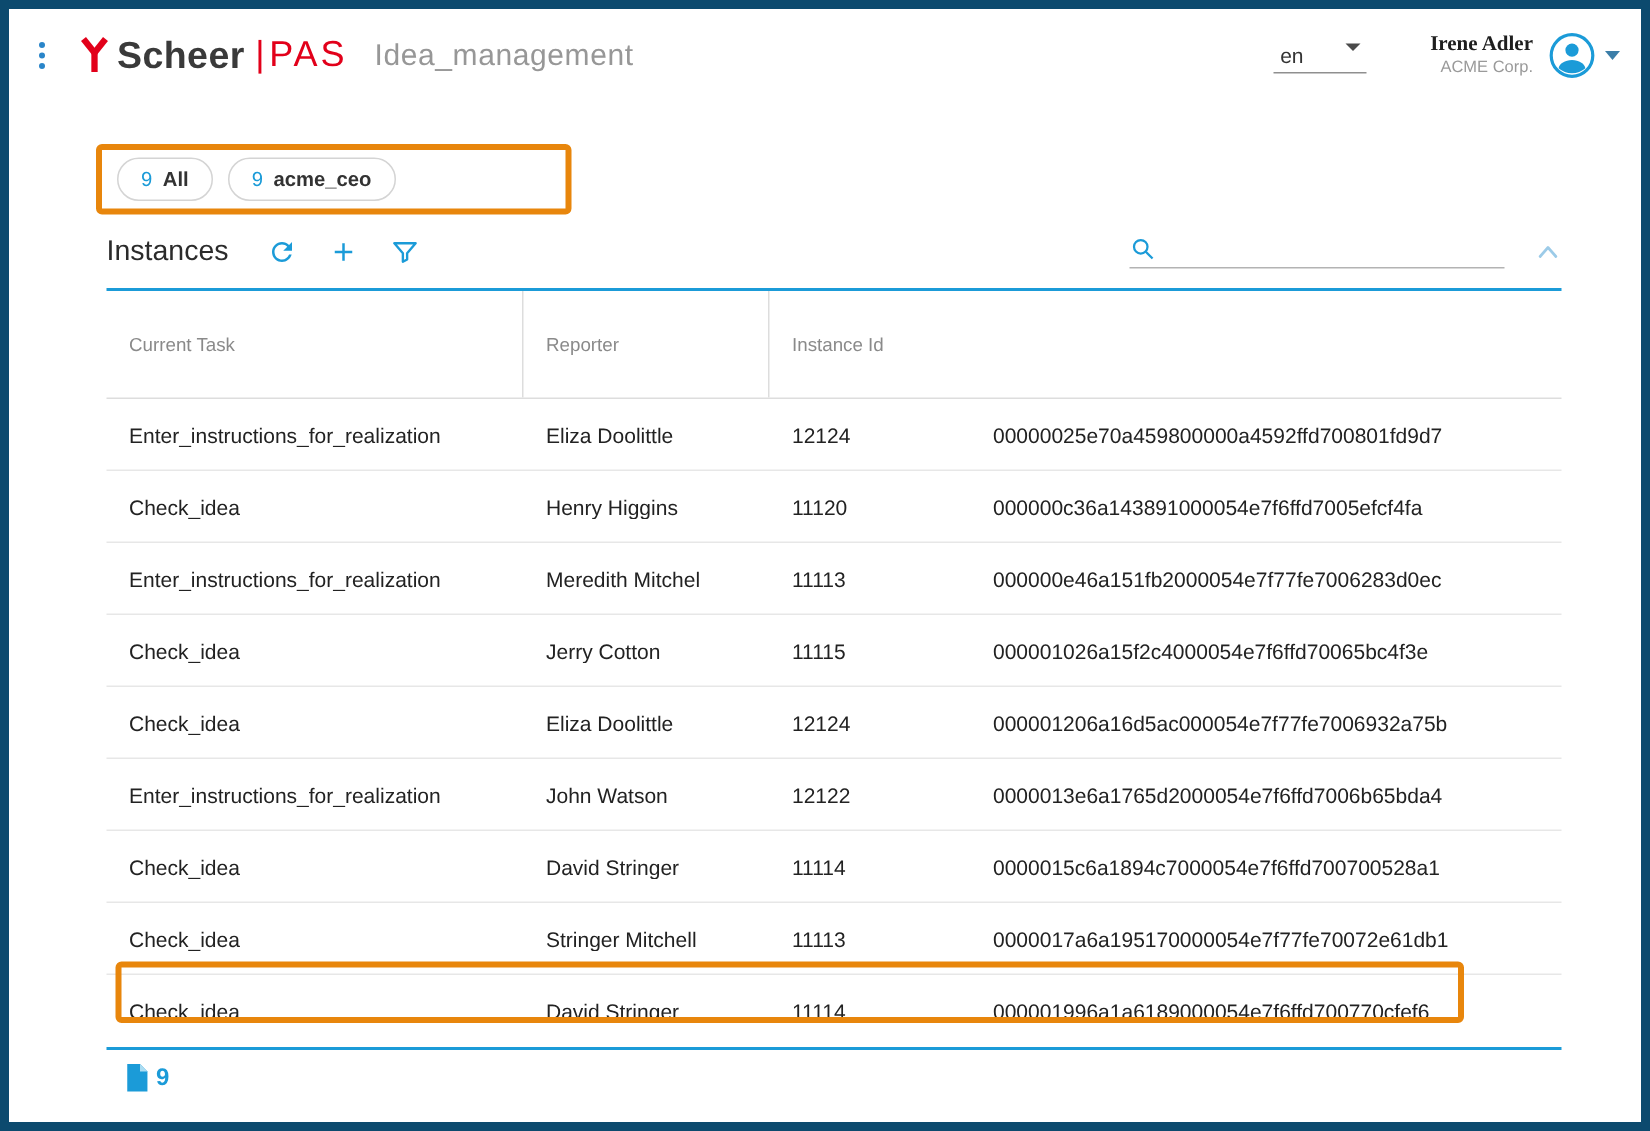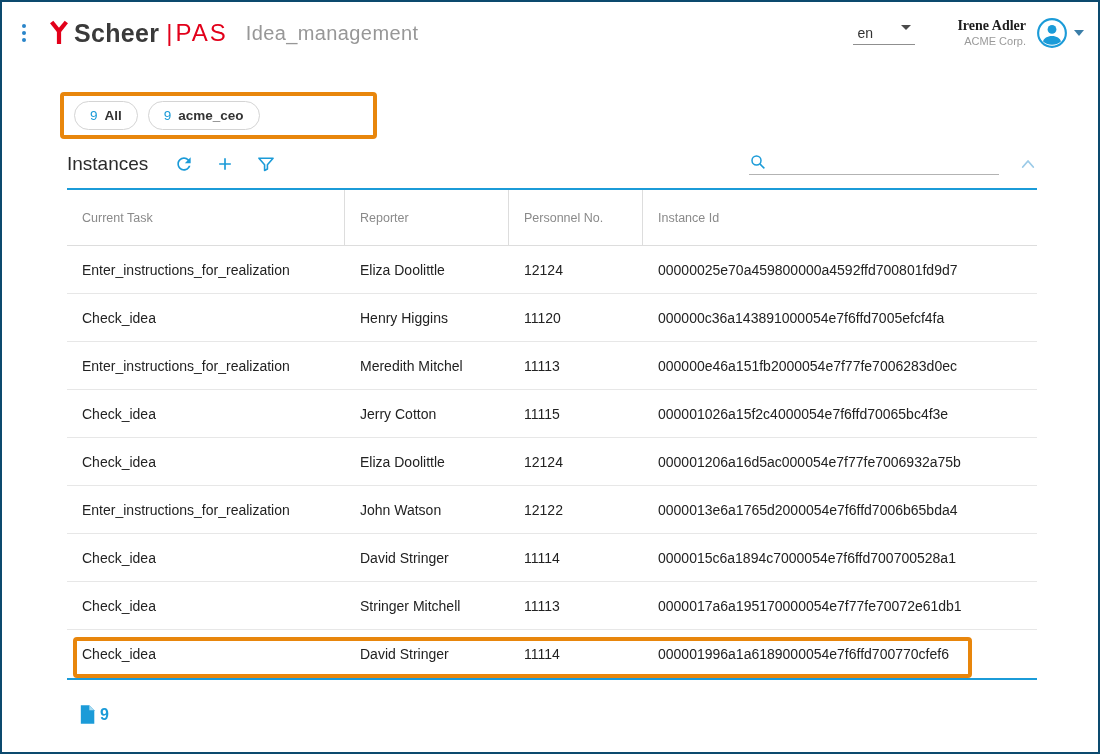--- a/index.html
+++ b/index.html
@@ -2,21 +2,21 @@
 <html><head>
 <meta charset="utf-8">
 <style>
   * { box-sizing: border-box; margin: 0; padding: 0; }
   html,body { background:#eee; }
   body { font-family: "Liberation Sans", sans-serif; }
   .window {
     position: relative;
     width: 1100px; height: 754px;
     background: #fff;
-    border: 2px solid #0c4a6e;
+    border: 6px solid #0c4a6e;
     overflow: hidden;
   }
   
   .header {
     position: absolute; top: 0; left: 0; right: 0; height: 62px;
     display: flex; align-items: center; padding: 0 14px;
     background: #fff;
   }
   .kebab { display: flex; flex-direction: column; gap: 3px; padding: 6px; cursor: pointer; }
   .kebab i { width: 4px; height: 4px; border-radius: 50%; background: #2a85c9; display:block; }
@@ -59,21 +59,21 @@
   }
   .search svg { flex: 0 0 auto; }
   .search input { border: none; outline: none; flex: 1; font-size: 14px; font-family: "Liberation Sans", sans-serif; background: transparent; margin-left: 6px; color:#333; }
   .collapse { cursor: pointer; display:flex; align-items:center; }
   
   .table {
     position: absolute; top: 186px; left: 65px; width: 970px;
     border-top: 2px solid #1b9bd8; border-bottom: 2px solid #1b9bd8;
   }
   .thead, .trow { display: grid; grid-template-columns: 278px 164px 134px 1fr; align-items: center; }
-  .thead { height: 56px; border-bottom: 1px solid #ddd; }
+  .thead { height: 72px; border-bottom: 1px solid #ddd; }
   .th { font-size: 12.5px; color: #8a8a8a; font-weight: 500; padding-left: 15px; height: 100%; display: flex; align-items: center; border-right: 1px solid #ddd; cursor: pointer; }
   .th:last-child { border-right: none; }
   .trow { height: 48px; border-bottom: 1px solid #e7e7e7; cursor: pointer; background:#fff; }
   .trow:last-child { border-bottom: none; }
   .td { font-size: 14px; color: #222; padding-left: 15px; white-space: nowrap; overflow: hidden; }
   
   .tfooter { position: absolute; top: 702px; left: 76px; display: flex; align-items: center; }
   .tfooter .count { color: #1b9bd8; font-weight: 700; font-size: 16px; margin-left: 5px; }
   
   .annotation { position: absolute; border: 4px solid #e8860c; border-radius: 4px; pointer-events: none; z-index: 6; background: transparent; }
@@ -155,21 +155,20 @@
       <svg width="18" height="14" viewBox="0 0 24 18">
         <polyline points="5,13 12,5 19,13" fill="none" stroke="#9ccbe8" stroke-width="2.4" stroke-linecap="round" stroke-linejoin="round"></polyline>
       </svg>
     </span>
   </div>
 
   <div class="table">
     <div class="thead">
       <div class="th">Current Task</div>
       <div class="th">Reporter</div>
-      <div class="th">Personnel No.</div>
       <div class="th">Instance Id</div>
     </div>
 
     <div class="trow">
       <div class="td">Enter_instructions_for_realization</div>
       <div class="td">Eliza Doolittle</div>
       <div class="td">12124</div>
       <div class="td">00000025e70a459800000a4592ffd700801fd9d7</div>
     </div>
     <div class="trow">

